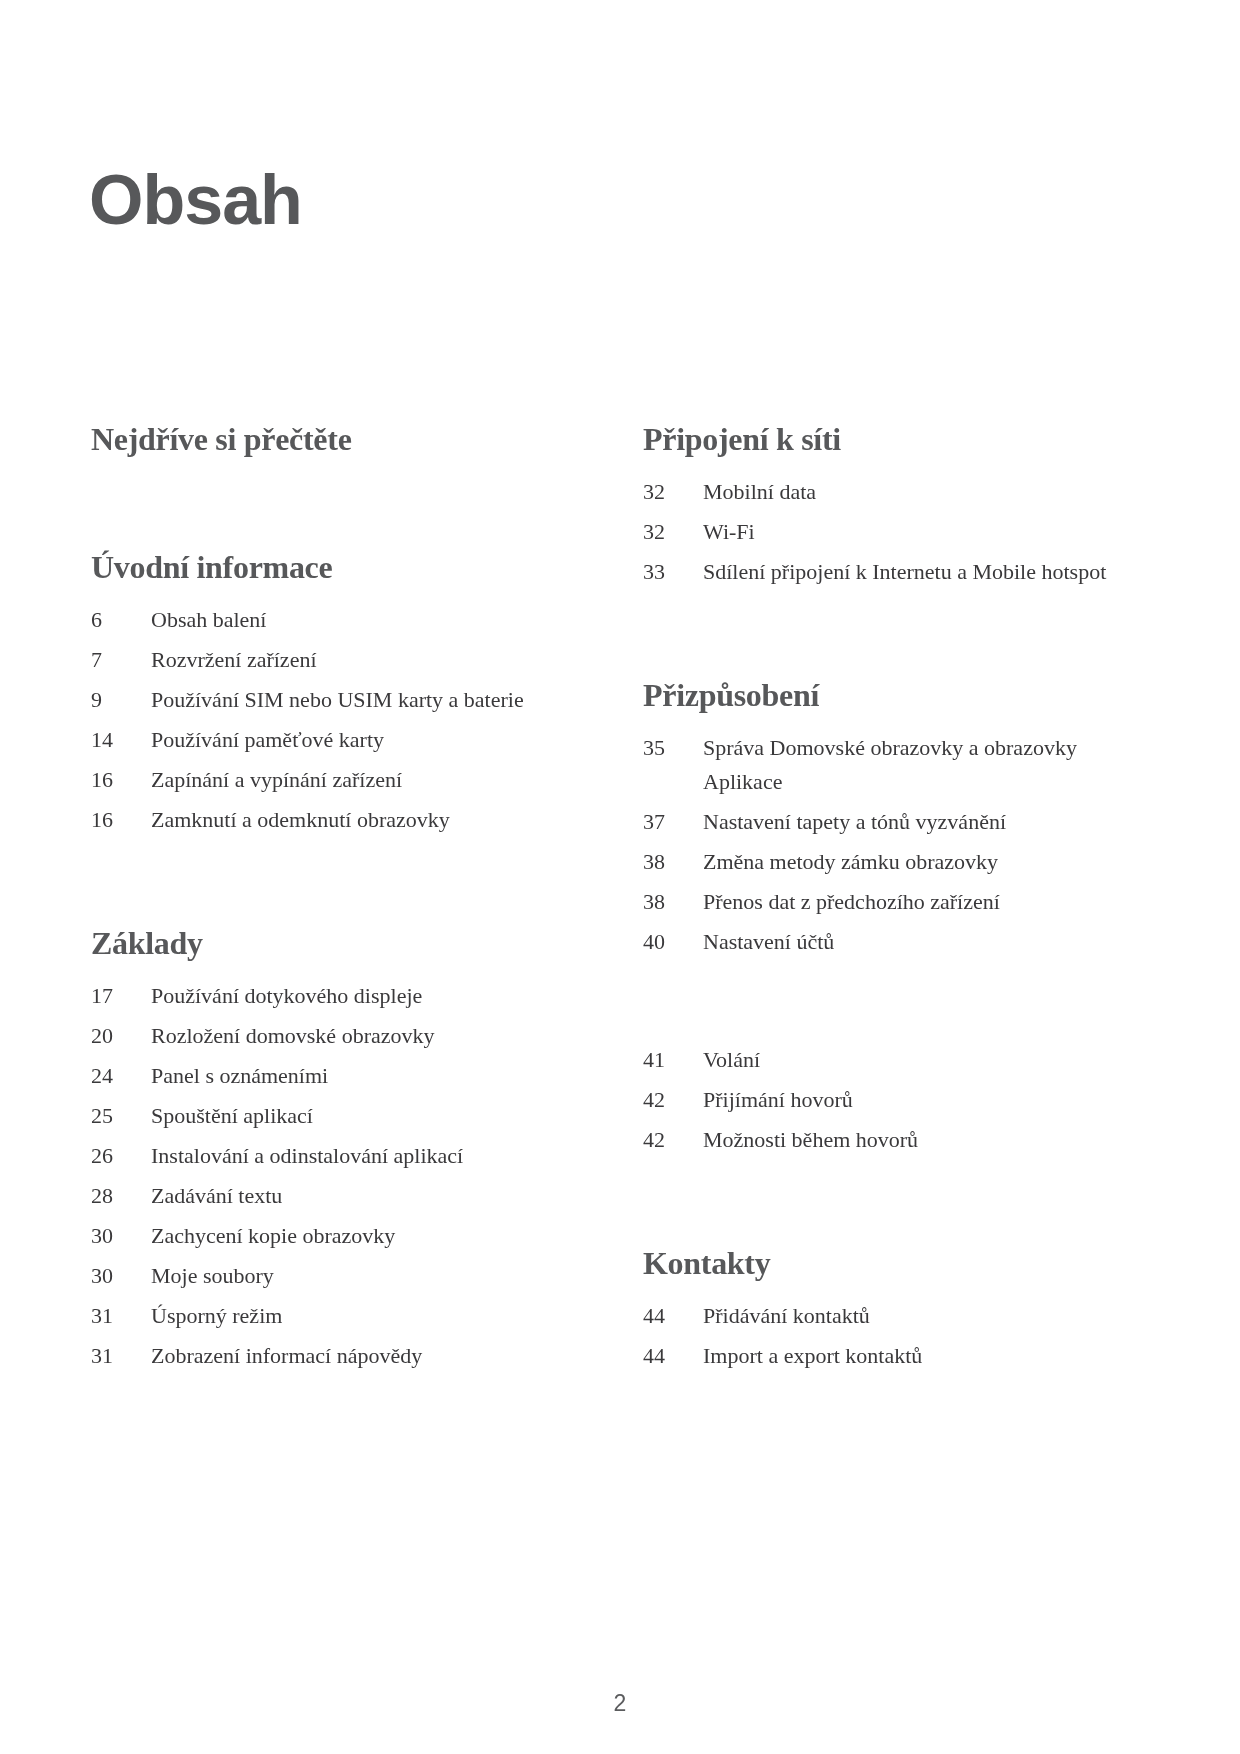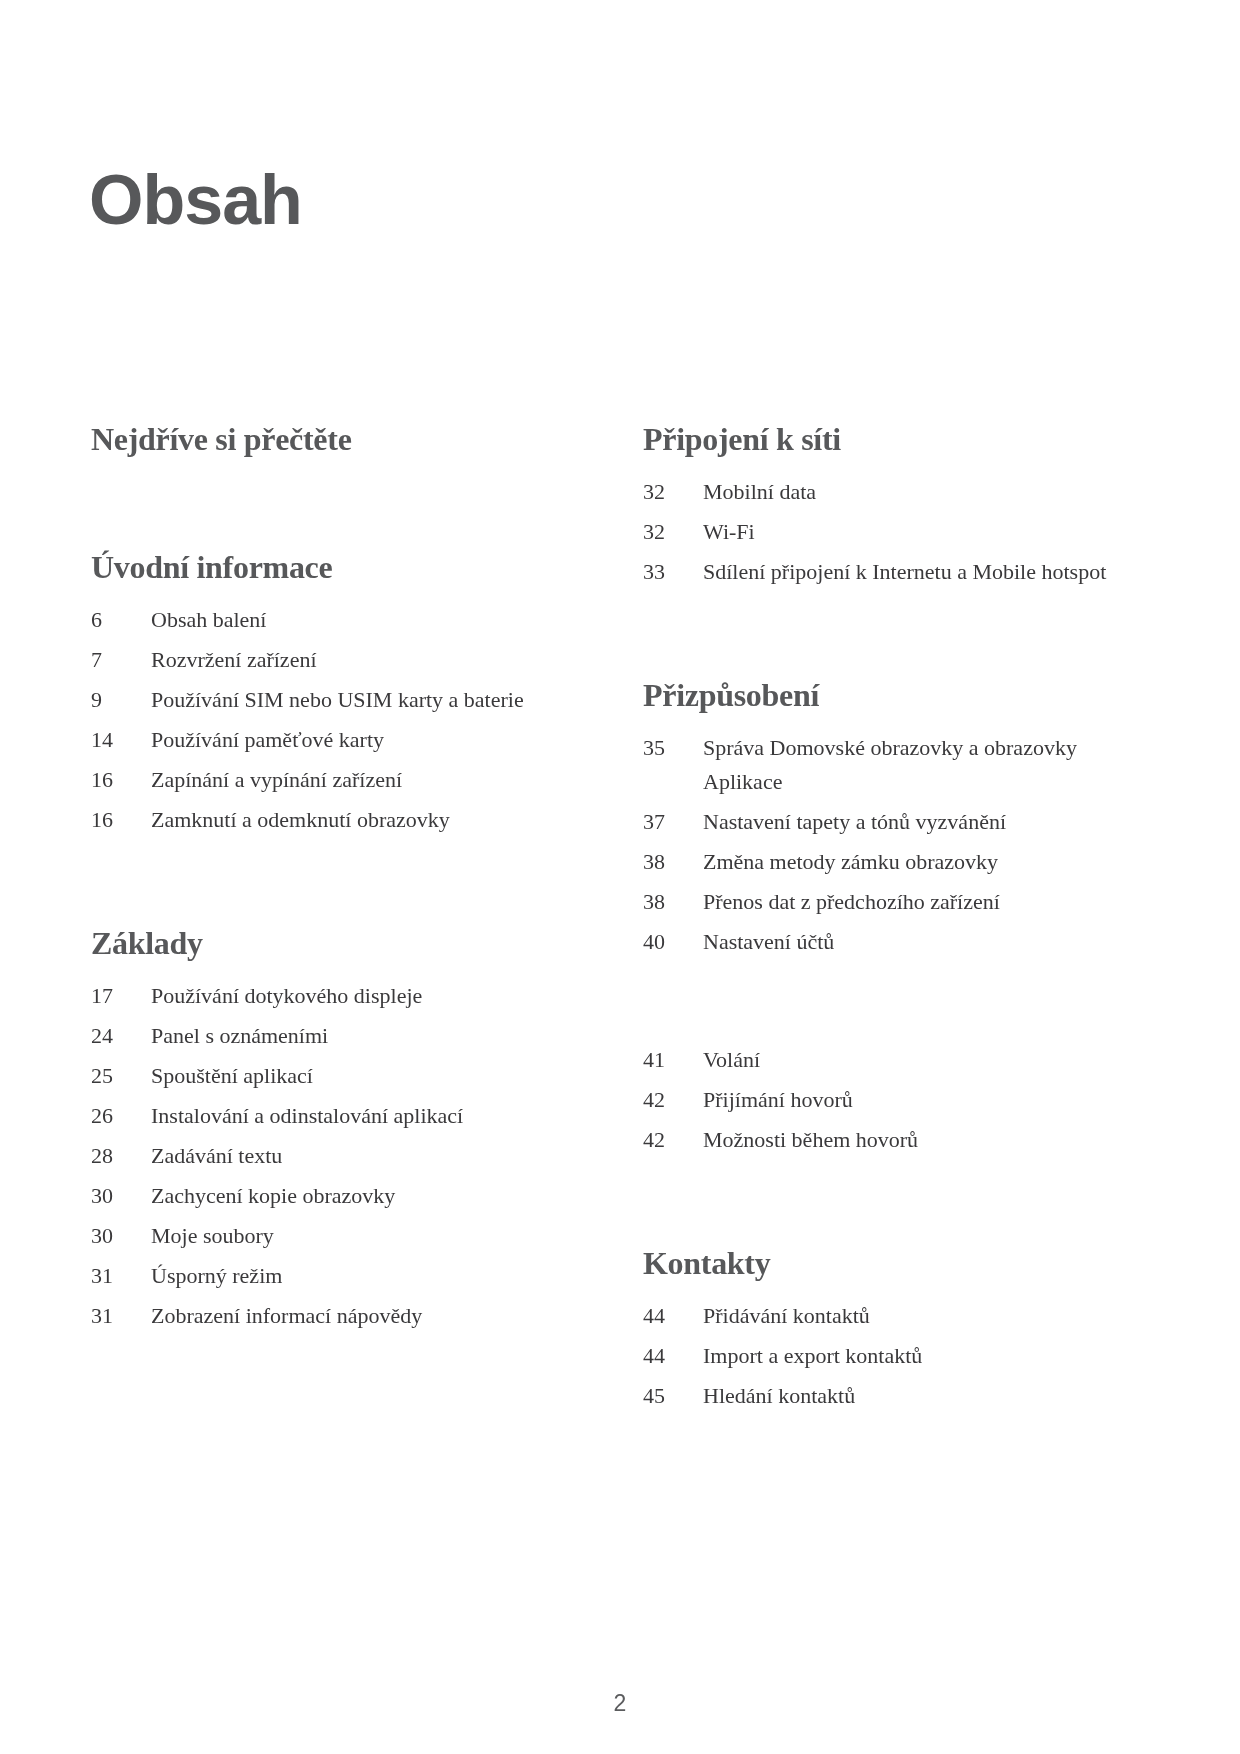--- a/index.html
+++ b/index.html
@@ -110,20 +110,24 @@
       </div>
     </div>
 
     <div class="section">
       <h2 class="section-title">Základy</h2>
       <div class="toc-item">
         <span class="num">17</span>
         <span class="label">Používání dotykového displeje</span>
       </div>
       <div class="toc-item">
+        <span class="num">20</span>
+        <span class="label">Rozložení domovské obrazovky</span>
+      </div>
+      <div class="toc-item">
         <span class="num">24</span>
         <span class="label">Panel s oznámeními</span>
       </div>
       <div class="toc-item">
         <span class="num">25</span>
         <span class="label">Spouštění aplikací</span>
       </div>
       <div class="toc-item">
         <span class="num">26</span>
         <span class="label">Instalování a odinstalování aplikací</span>
@@ -212,23 +216,19 @@
     <div class="section">
       <h2 class="section-title">Kontakty</h2>
       <div class="toc-item">
         <span class="num">44</span>
         <span class="label">Přidávání kontaktů</span>
       </div>
       <div class="toc-item">
         <span class="num">44</span>
         <span class="label">Import a export kontaktů</span>
       </div>
-      <div class="toc-item">
-        <span class="num">45</span>
-        <span class="label">Hledání kontaktů</span>
-      </div>
     </div>
 
   </div>
 
   <div class="page-number">2</div>
 
 </div>
 
 </body></html>

